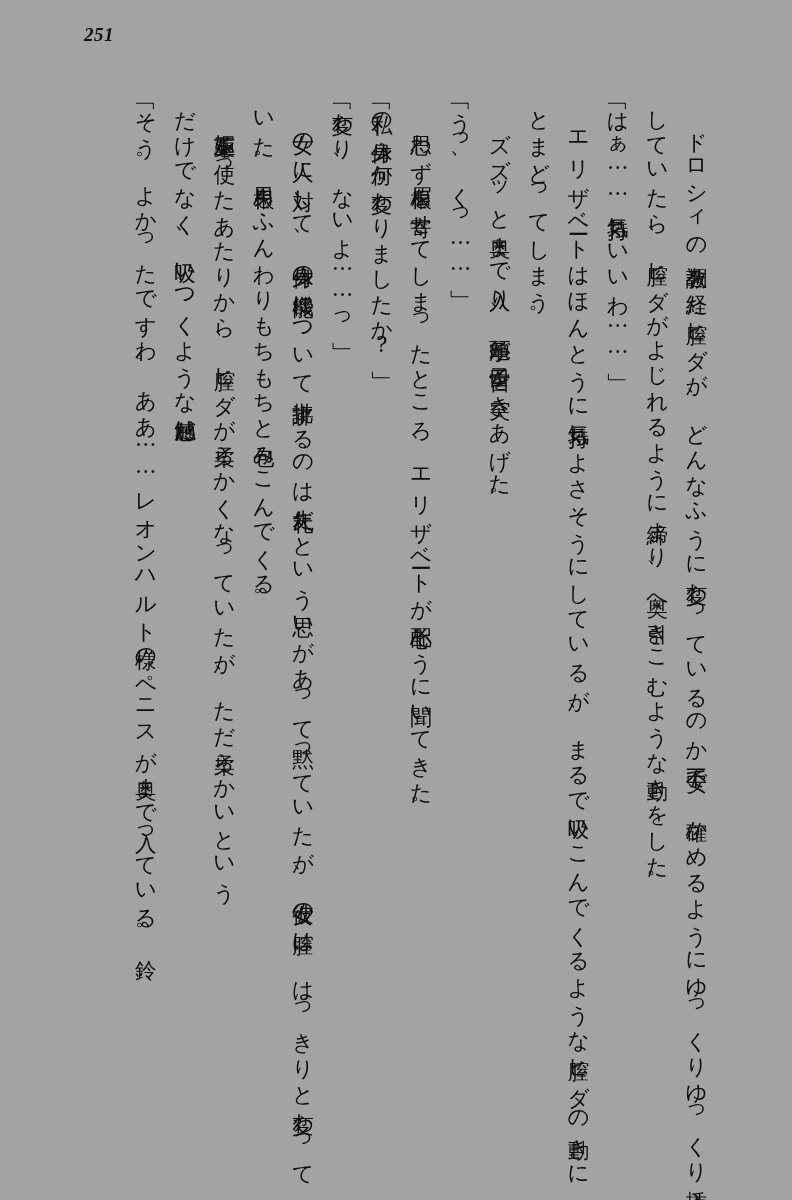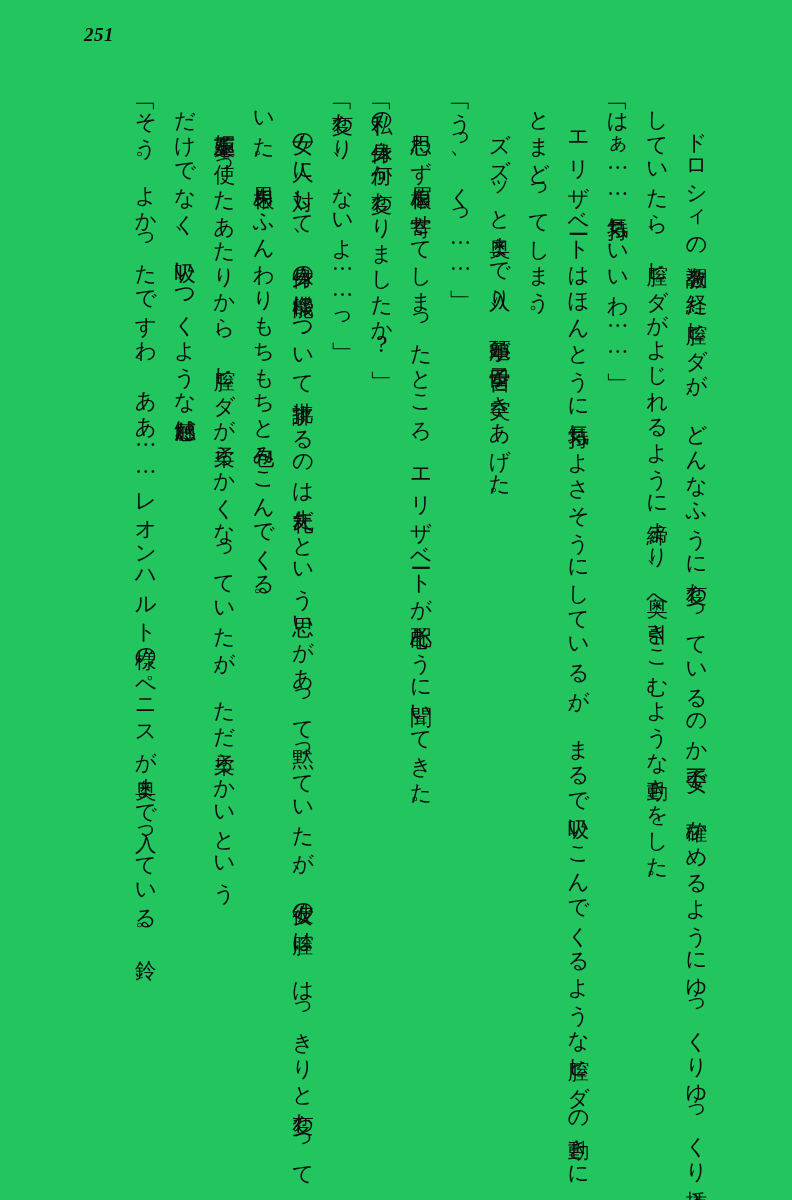--- a/index.html
+++ b/index.html
@@ -7,21 +7,21 @@
     padding: 0;
     background: #ffffff;
   }
   body {
     font-family: "DejaVu Serif", serif;
   }
   .page {
     position: relative;
     width: 792px;
     height: 1200px;
-    background: #22c55e;
+    background: #a3a3a3;
     overflow: hidden;
   }
   .page-number {
     position: absolute;
     top: 24px;
     left: 84px;
     font-family: "Liberation Serif", serif;
     font-style: italic;
     font-weight: bold;
     font-size: 19px;

